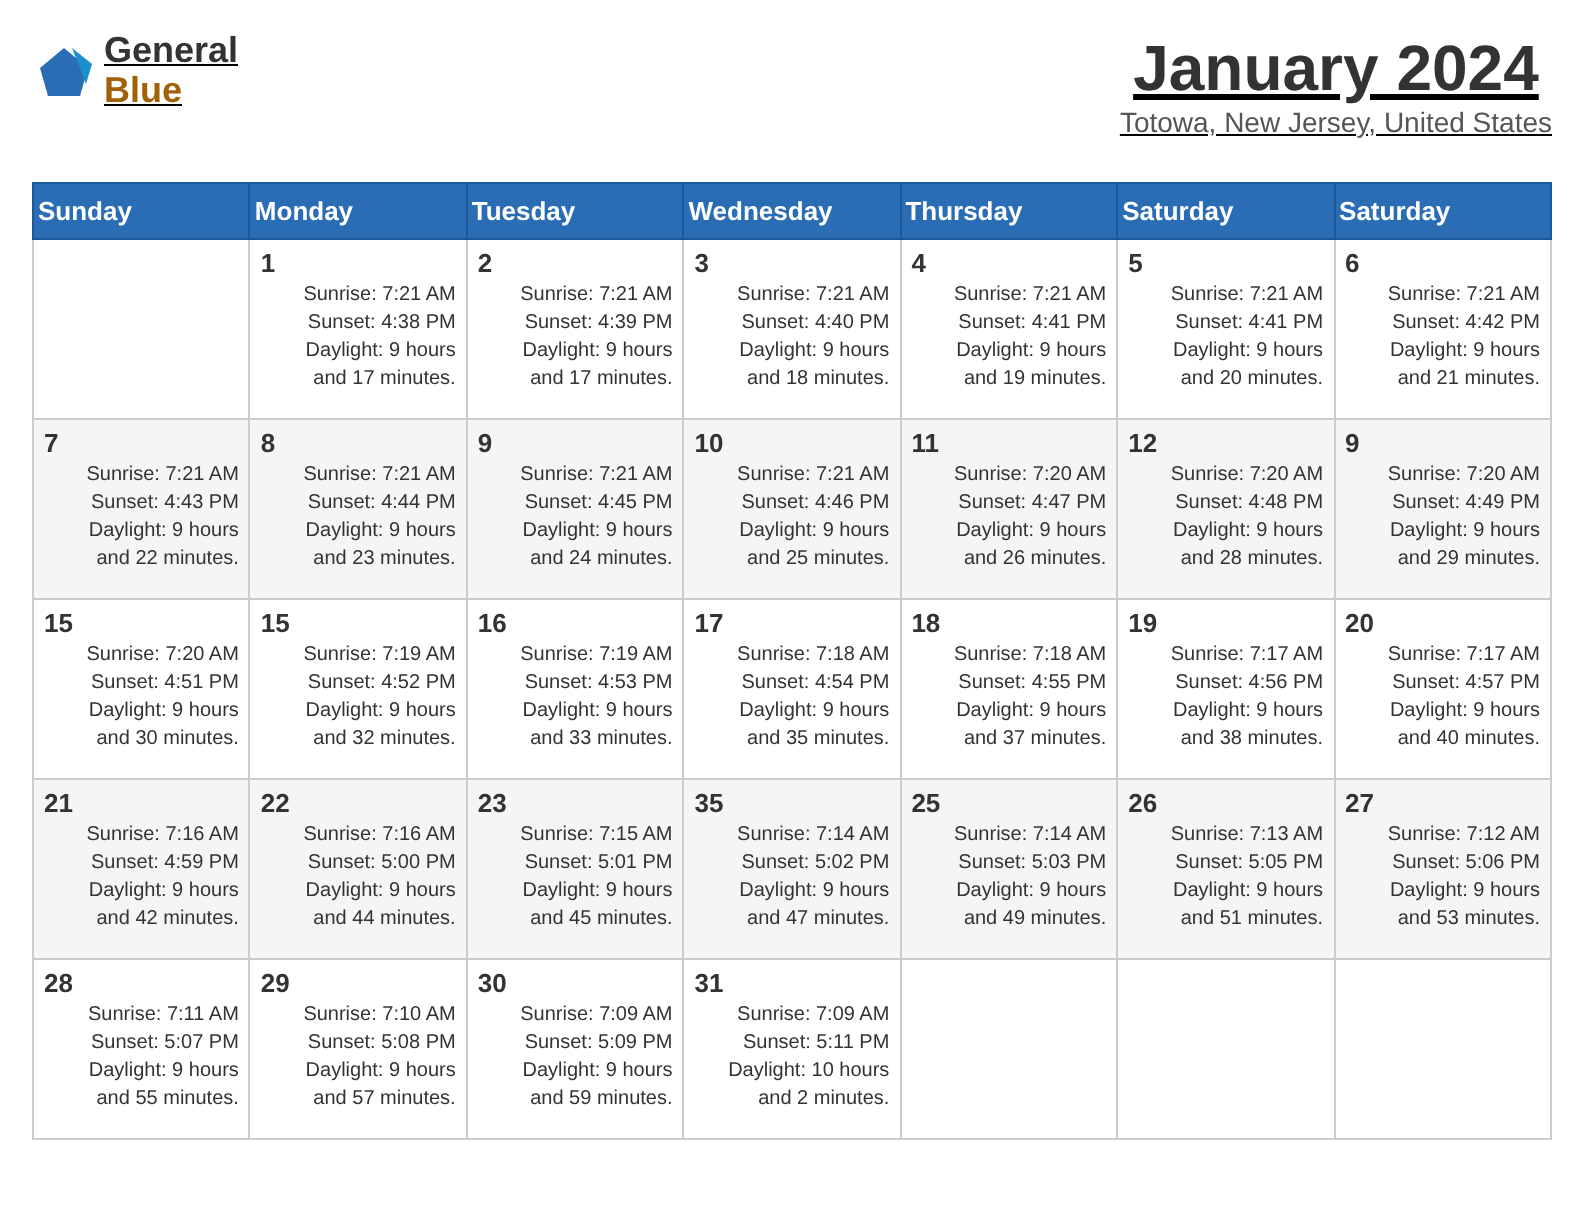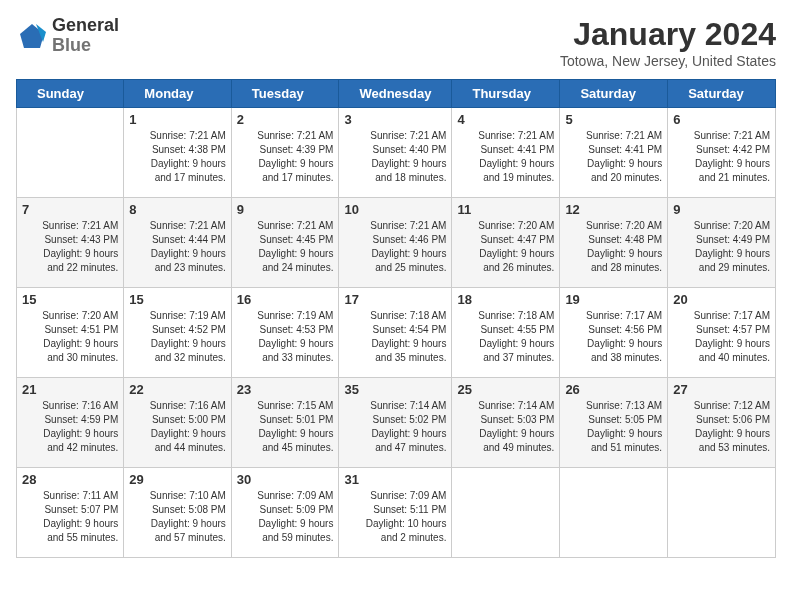--- a/index.html
+++ b/index.html
@@ -7,67 +7,68 @@
       font-family: Arial, sans-serif;
       background: #fff;
       width: 792px;
       min-height: 612px;
       padding: 16px;
     }
     .header-area {
       display: flex;
       justify-content: space-between;
       align-items: flex-start;
-      margin-bottom: 10px;
+      margin-bottom: 22px;
+      text-decoration: underline;
     }
     .logo {
       display: flex;
       align-items: center;
     }
     .logo-text {
       display: flex;
       flex-direction: column;
       line-height: 1.1;
     }
     .logo-general {
       font-size: 18px;
       font-weight: bold;
       color: #333;
     }
     .logo-blue {
       font-size: 18px;
       font-weight: bold;
-      color: #737373;
+      color: #a16207;
     }
     .logo-icon {
       width: 32px;
       height: 32px;
       margin-right: 4px;
     }
     .title-area {
-      text-align: right;
+      text-align: center;
     }
     .calendar-title {
       font-size: 32px;
       font-weight: bold;
       color: #333;
     }
     .calendar-subtitle {
       font-size: 14px;
       color: #555;
     }
     table {
       width: 100%;
       border-collapse: collapse;
       font-size: 11px;
     }
     thead tr th {
       background-color: #2a6db5;
       color: #fff;
-      padding: 6px 20px;
+      padding: 6px 2px;
       text-align: left;
       font-size: 13px;
       font-weight: bold;
       border: 1px solid #1a5a9a;
     }
     tbody tr td {
       border: 1px solid #ccc;
       vertical-align: top;
       padding: 4px 5px;
       height: 90px;

